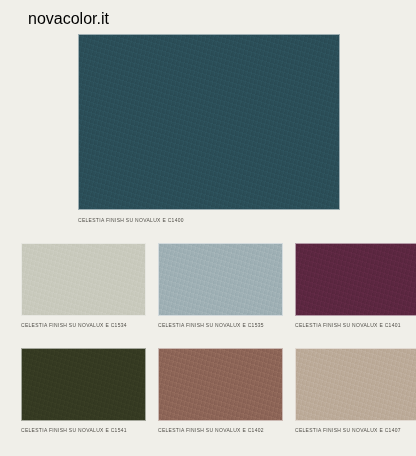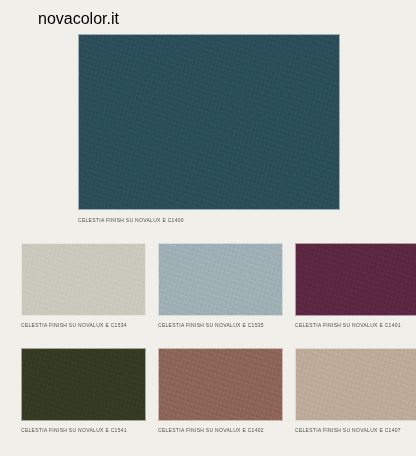--- a/index.html
+++ b/index.html
@@ -12,21 +12,20 @@
     background: #f0efe9;
     font-family: "Liberation Sans", sans-serif;
     overflow: hidden;
     position: relative;
   }
 
   #site-header {
     position: absolute;
     left: 28px;
     top: 10px;
-    margin-left: 10px;
   }
 
   .swatch {
     position: relative;
     box-sizing: border-box;
     border: 1px solid rgba(255,255,255,0.55);
   }
   
   .swatch::after {
     content: "";

